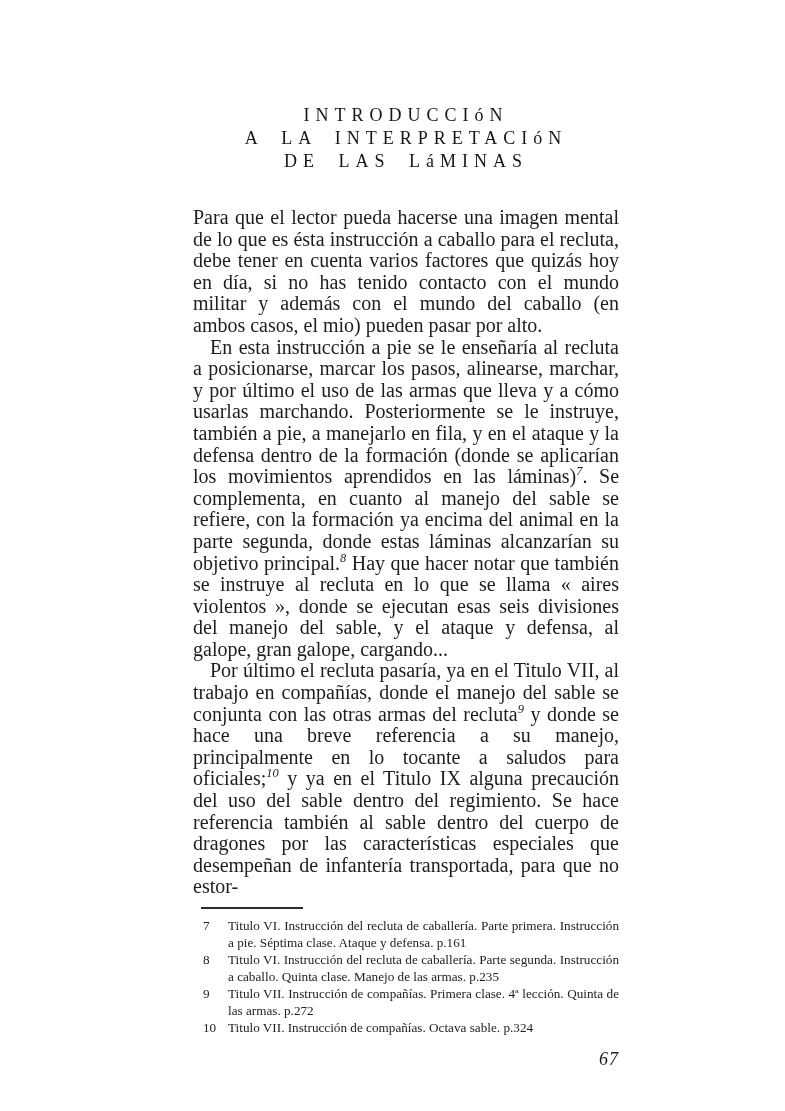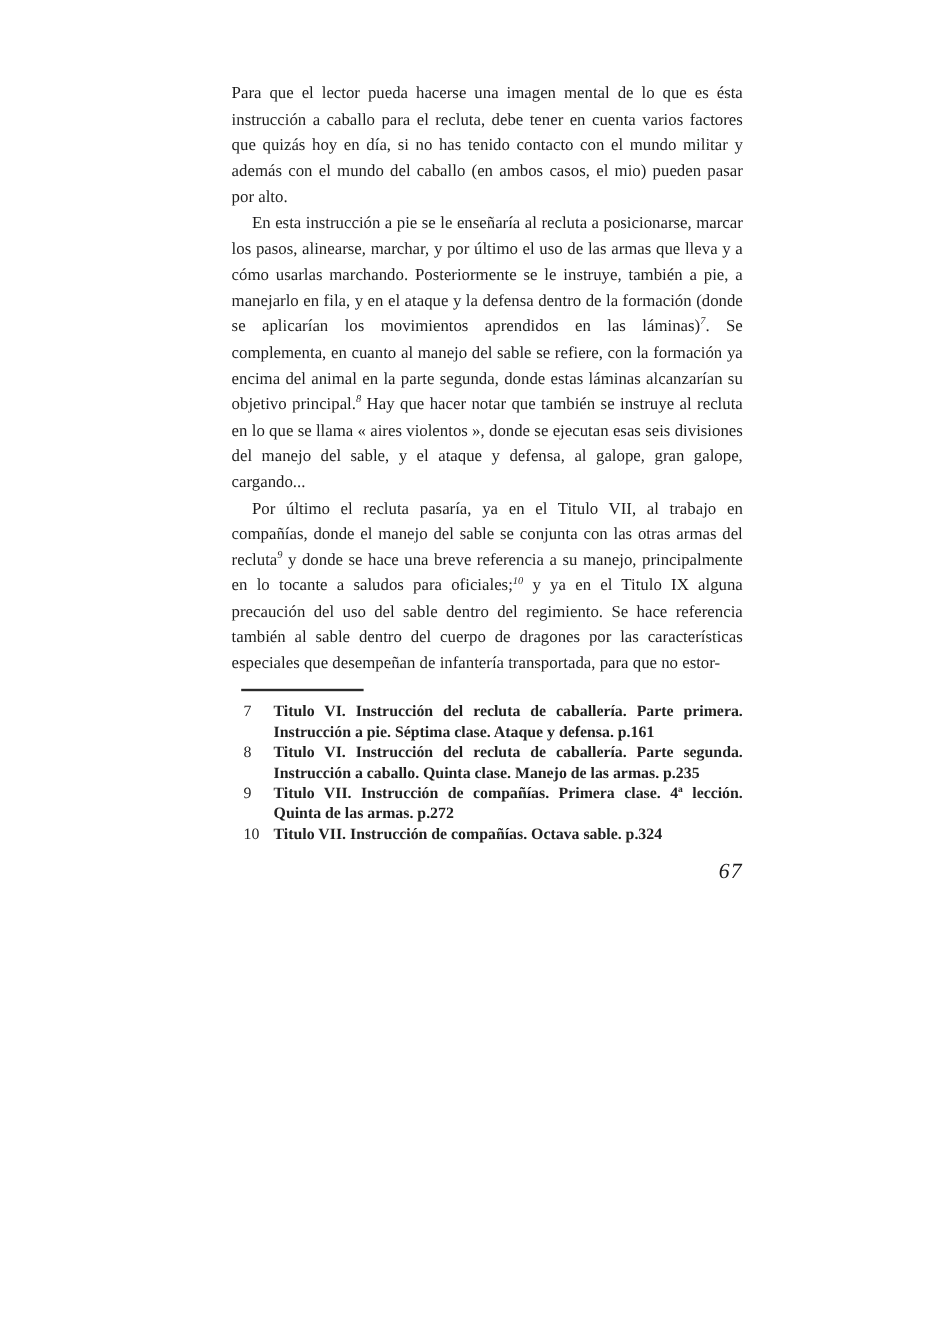--- a/index.html
+++ b/index.html
@@ -24,22 +24,22 @@
     color: #161616;
   }
   .title-line {
     font-size: 18px;
     line-height: 23px;
     letter-spacing: 6px;
     word-spacing: 8px;
     white-space: nowrap;
   }
   .body-text {
-    margin-top: 68px;
-    font-size: 14px;
+    margin-top: 34px;
+    font-size: 20px;
     line-height: 21.6px;
     text-align: justify;
   }
   .para { margin: 0; }
   .para.indent { text-indent: 17px; }
   .para sup {
     font-size: 0.62em;
     font-style: italic;
     line-height: 0;
   }
@@ -58,36 +58,40 @@
     line-height: 17px;
     color: #222222;
   }
   .fn-num {
     flex: 0 0 25px;
     padding-left: 10px;
   }
   .fn-text {
     flex: 1;
     text-align: justify;
-    font-weight: bold;
   }
   .page-number {
     margin-top: 13px;
     text-align: right;
     font-size: 18px;
     font-style: italic;
     color: #1a1a1a;
     letter-spacing: 1px;
   }
 </style>
 </head>
 <body>
 
 <div class="page-column">
 
+  <div class="title-block">
+    <div class="title-line">INTRODUCCIóN</div>
+    <div class="title-line">A LA INTERPRETACIóN</div>
+    <div class="title-line">DE LAS LáMINAS</div>
+  </div>
 
   <div class="body-text">
       <p class="para">Para que el lector pueda hacerse una imagen mental de lo que es ésta instrucción a caballo para el recluta, debe tener en cuenta varios factores que quizás hoy en día, si no has tenido contacto con el mundo militar y además con el mundo del caballo (en ambos casos, el mio) pueden pasar por alto.</p>
       <p class="para indent">En esta instrucción a pie se le enseñaría al recluta a posicionarse, marcar los pasos, alinearse, marchar, y por último el uso de las armas que lleva y a cómo usarlas marchando. Posteriormente se le instruye, también a pie, a manejarlo en fila, y en el ataque y la defensa dentro de la formación (donde se aplicarían los movimientos aprendidos en las láminas)<sup>7</sup>. Se complementa, en cuanto al manejo del sable se refiere, con la formación ya encima del animal en la parte segunda, donde estas láminas alcanzarían su objetivo principal.<sup>8</sup> Hay que hacer notar que también se instruye al recluta en lo que se llama « aires violentos », donde se ejecutan esas seis divisiones del manejo del sable, y el ataque y defensa, al galope, gran galope, cargando...</p>
       <p class="para indent">Por último el recluta pasaría, ya en el Titulo VII, al trabajo en compañías, donde el manejo del sable se conjunta con las otras armas del recluta<sup>9</sup> y donde se hace una breve referencia a su manejo, principalmente en lo tocante a saludos para oficiales;<sup>10</sup> y ya en el Titulo IX alguna precaución del uso del sable dentro del regimiento. Se hace referencia también al sable dentro del cuerpo de dragones por las características especiales que desempeñan de infantería transportada, para que no estor-</p>
     </div>
 
   <div class="footnote-block">
     <div class="fn-rule"></div>
     <div>

